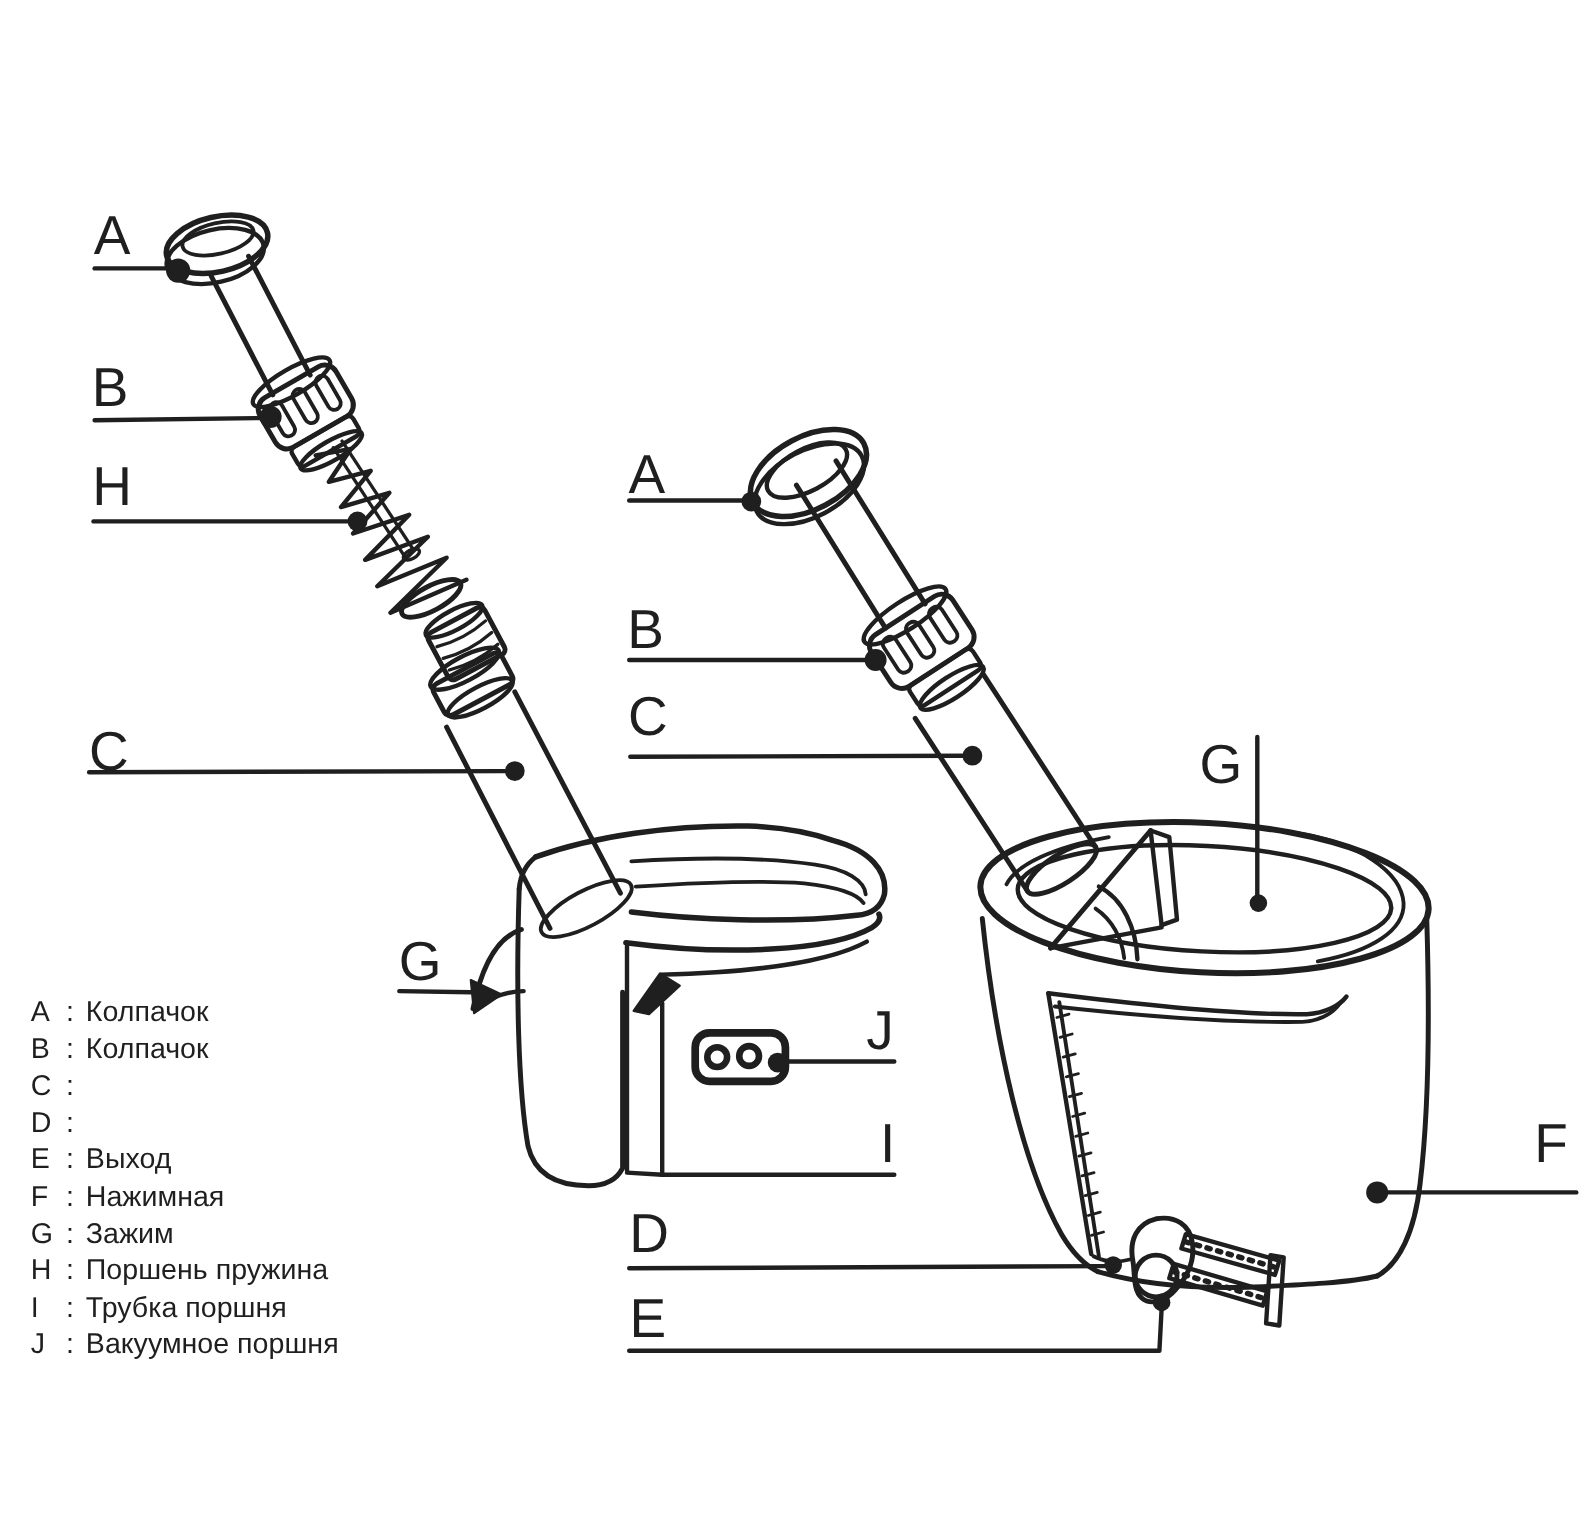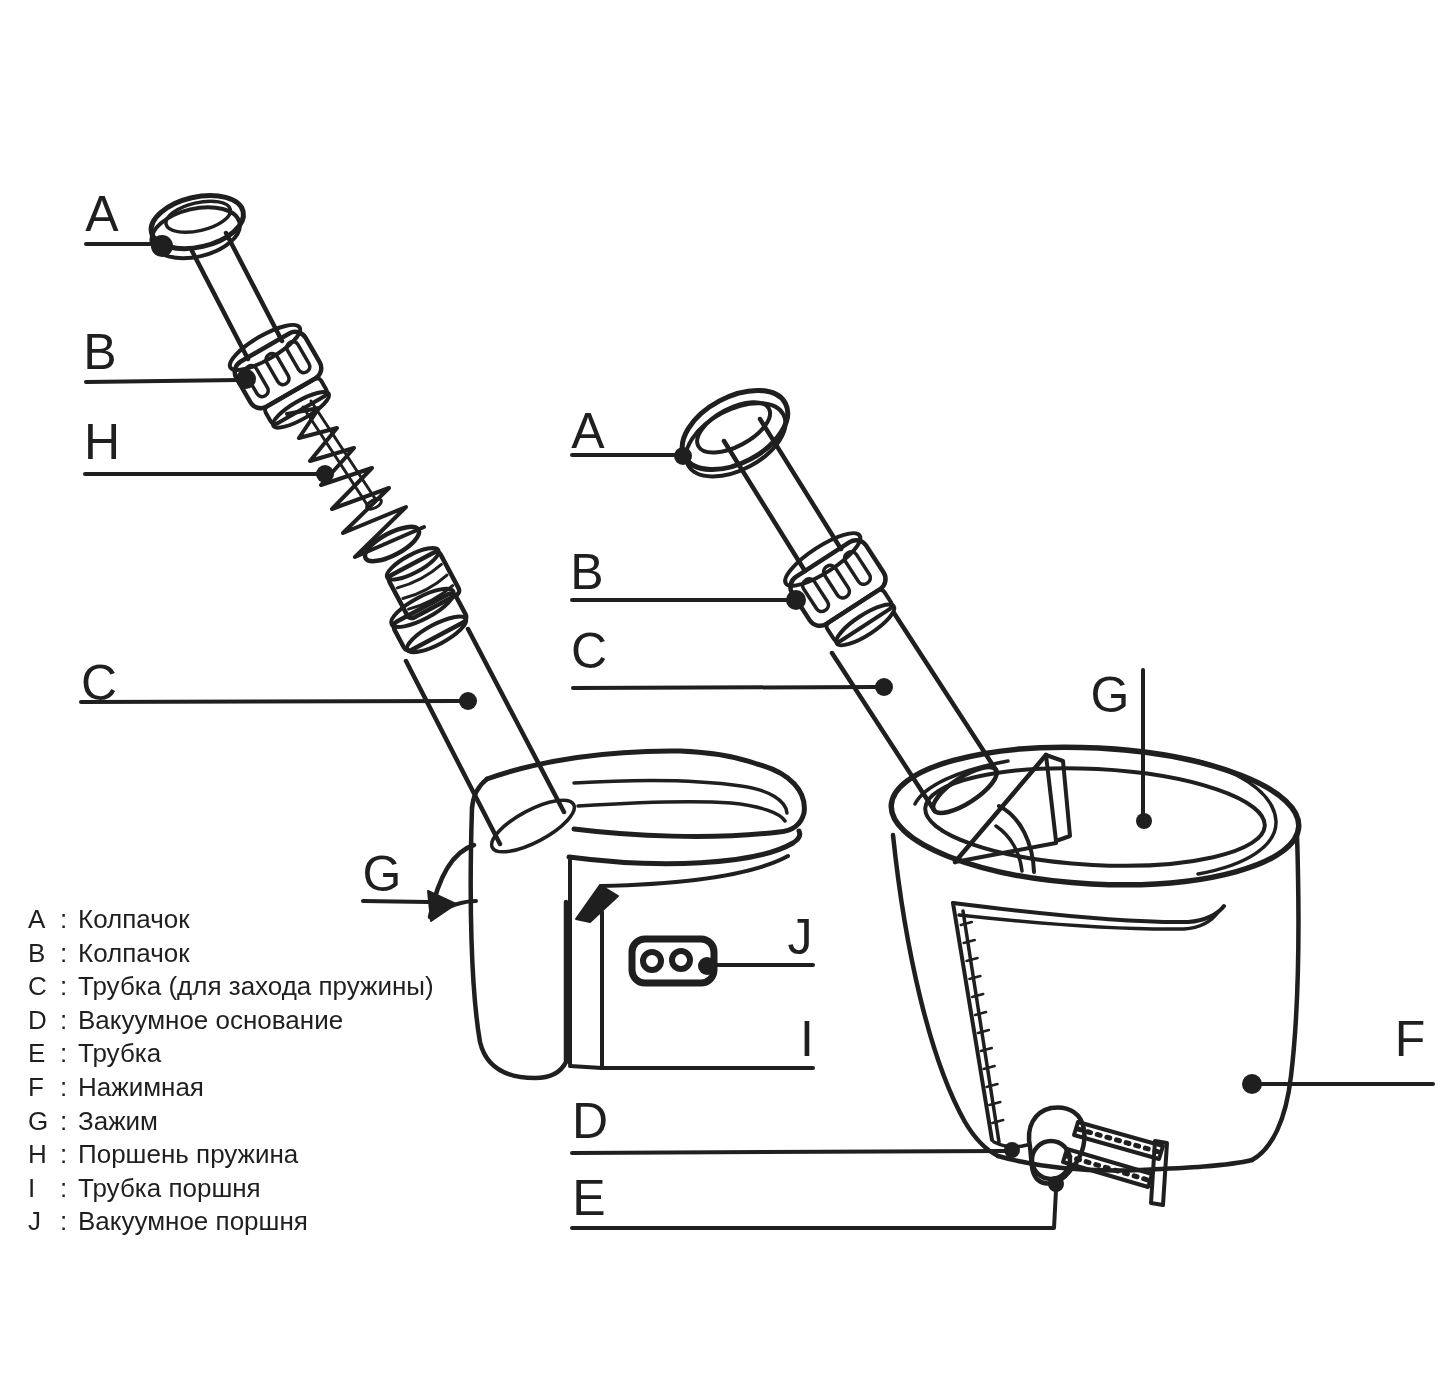--- a/index.html
+++ b/index.html
@@ -252,31 +252,29 @@
         <span>Колпачок</span>
       </div>
   <div class="row">
         <span class="k">B</span>
         <span class="s">:</span>
         <span>Колпачок</span>
       </div>
   <div class="row">
         <span class="k">C</span>
         <span class="s">:</span>
-        <span>Трубка (для захода пружины)</span>
       </div>
   <div class="row">
         <span class="k">D</span>
         <span class="s">:</span>
-        <span>Вакуумное основание</span>
       </div>
   <div class="row">
         <span class="k">E</span>
         <span class="s">:</span>
-        <span>Трубка</span>
+        <span>Выход</span>
       </div>
   <div class="row">
         <span class="k">F</span>
         <span class="s">:</span>
         <span>Нажимная</span>
       </div>
   <div class="row">
         <span class="k">G</span>
         <span class="s">:</span>
         <span>Зажим</span>

